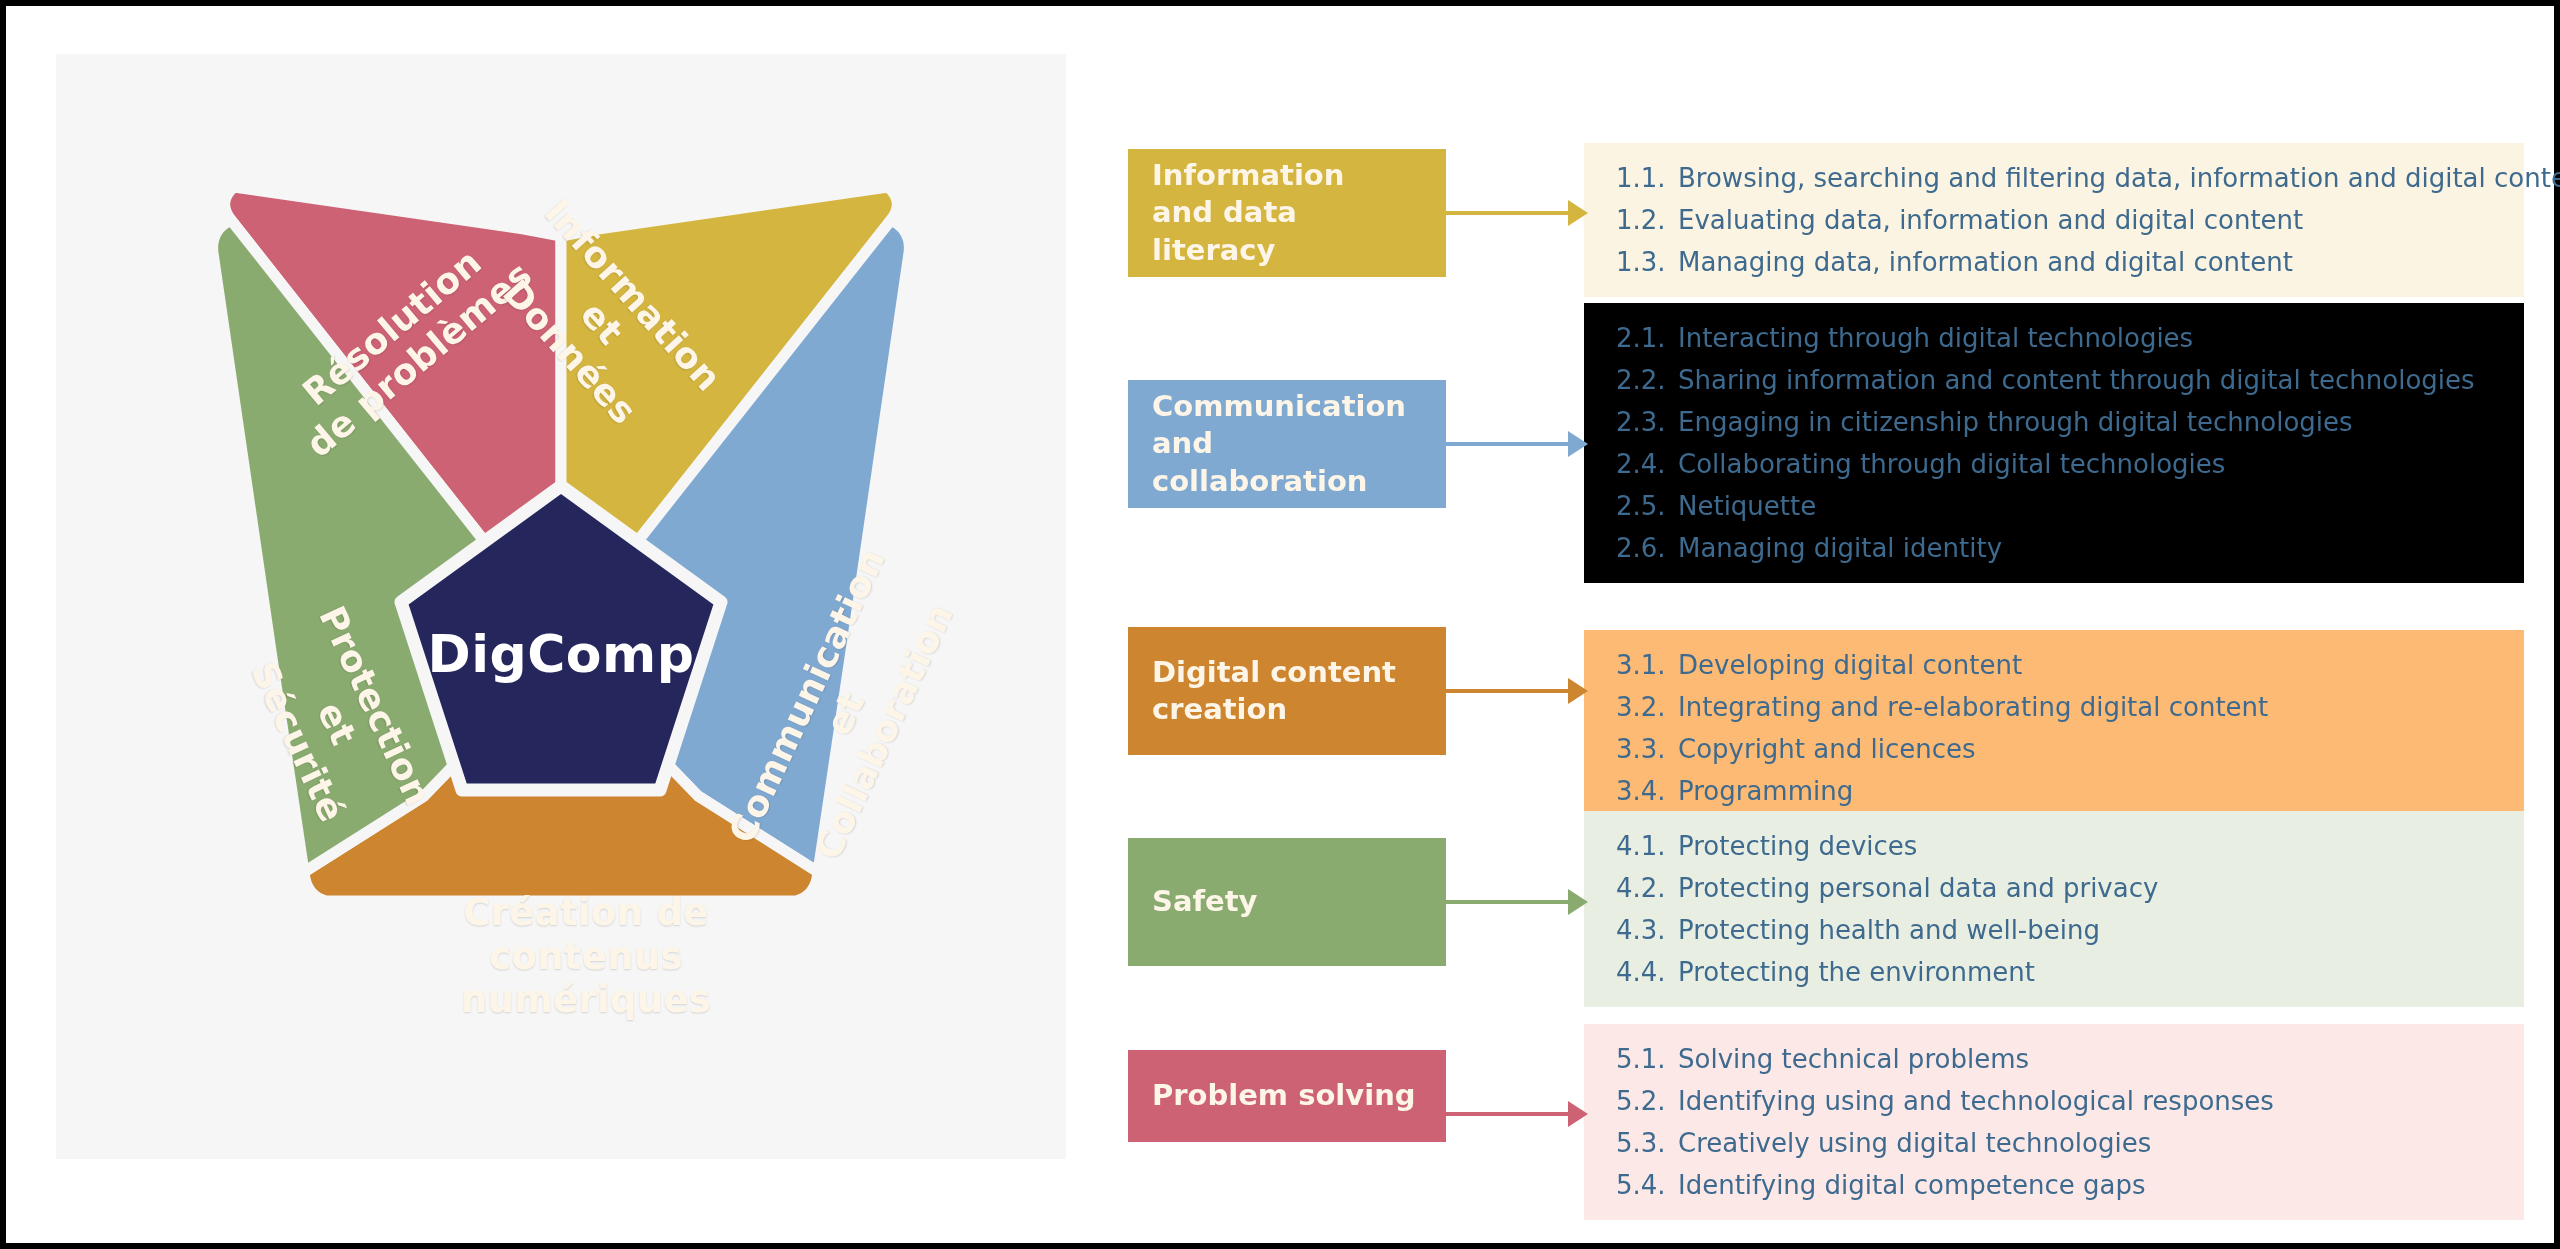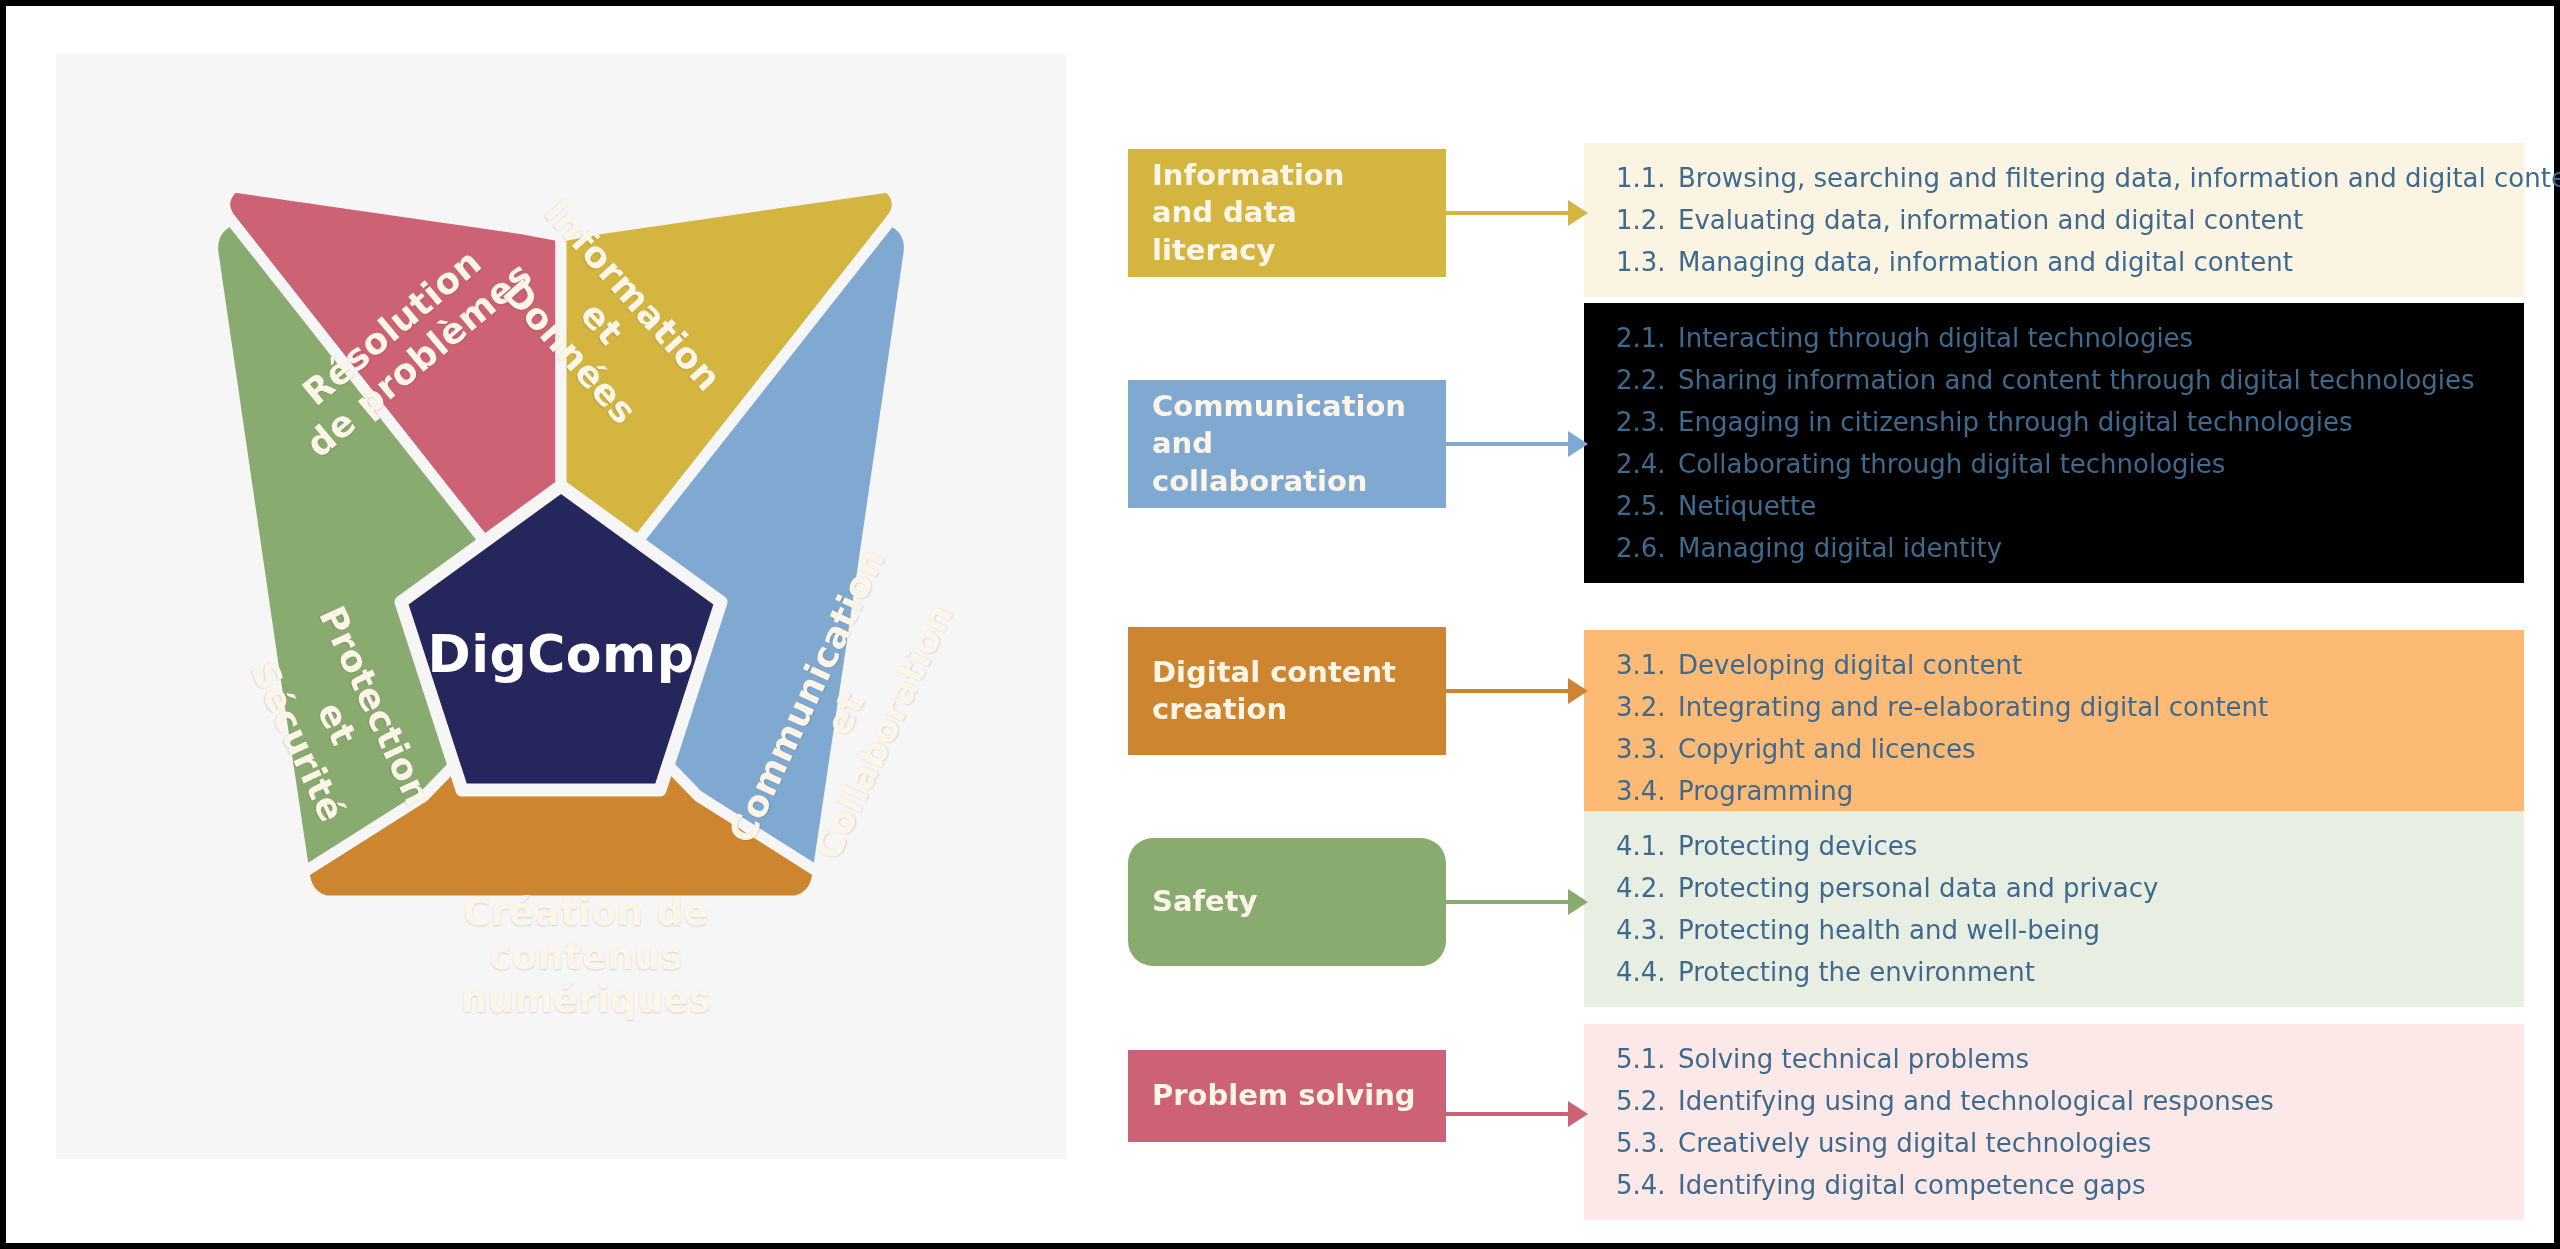--- a/index.html
+++ b/index.html
@@ -309,21 +309,21 @@
             </div>
             <div class="comp-item">
               <span class="comp-num">4.3.</span>
               <span class="comp-text">Protecting health and well-being</span>
             </div>
             <div class="comp-item">
               <span class="comp-num">4.4.</span>
               <span class="comp-text">Protecting the environment</span>
             </div>
           </div>
-          <div class="area-box" style="top: 832px; height: 128px; background: rgb(138, 171, 112); border-radius: 25px;">Safety</div>
+          <div class="area-box" style="top: 832px; height: 128px; background: rgb(138, 171, 112);">Safety</div>
           <div class="connector" style="left: 340px; width: 142px; top: 881px;">
             <div class="line" style="background: rgb(138, 171, 112);"></div>
             <div class="head" style="border-left-color: rgb(138, 171, 112);"></div>
           </div>
         </div>
         <div class="area-row" style="top: 0px;">
           <div class="comp-panel" style="top: 1018px; min-height: 196px; background: rgb(251, 232, 231);">
             <div class="comp-item">
               <span class="comp-num">5.1.</span>
               <span class="comp-text">Solving technical problems</span>

